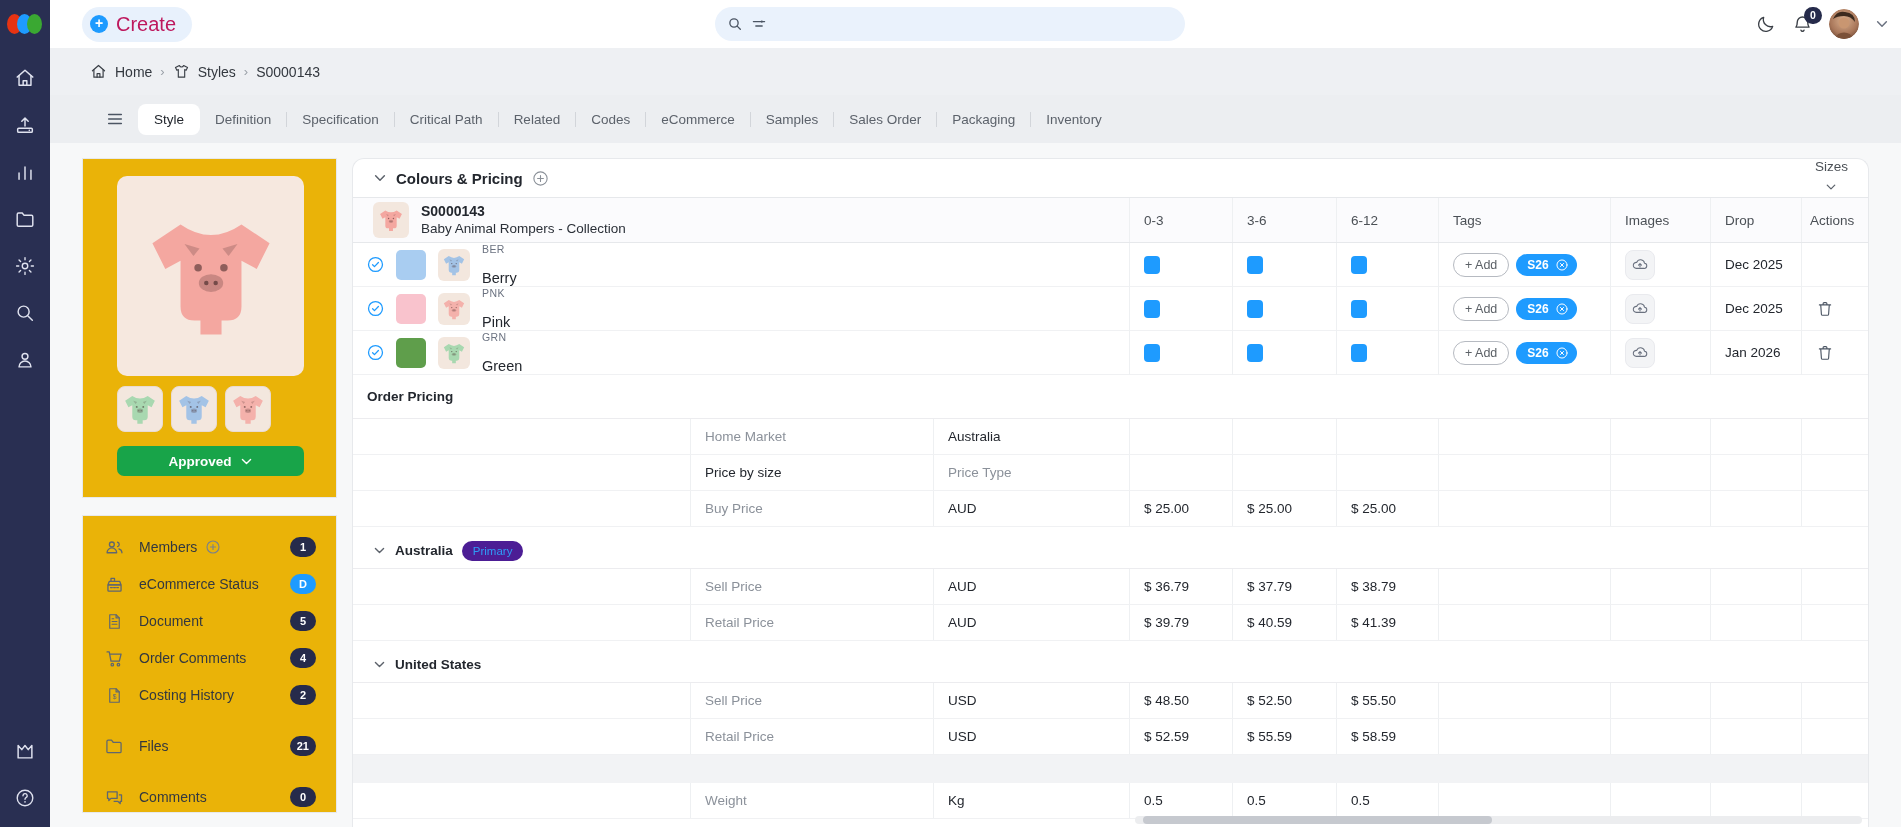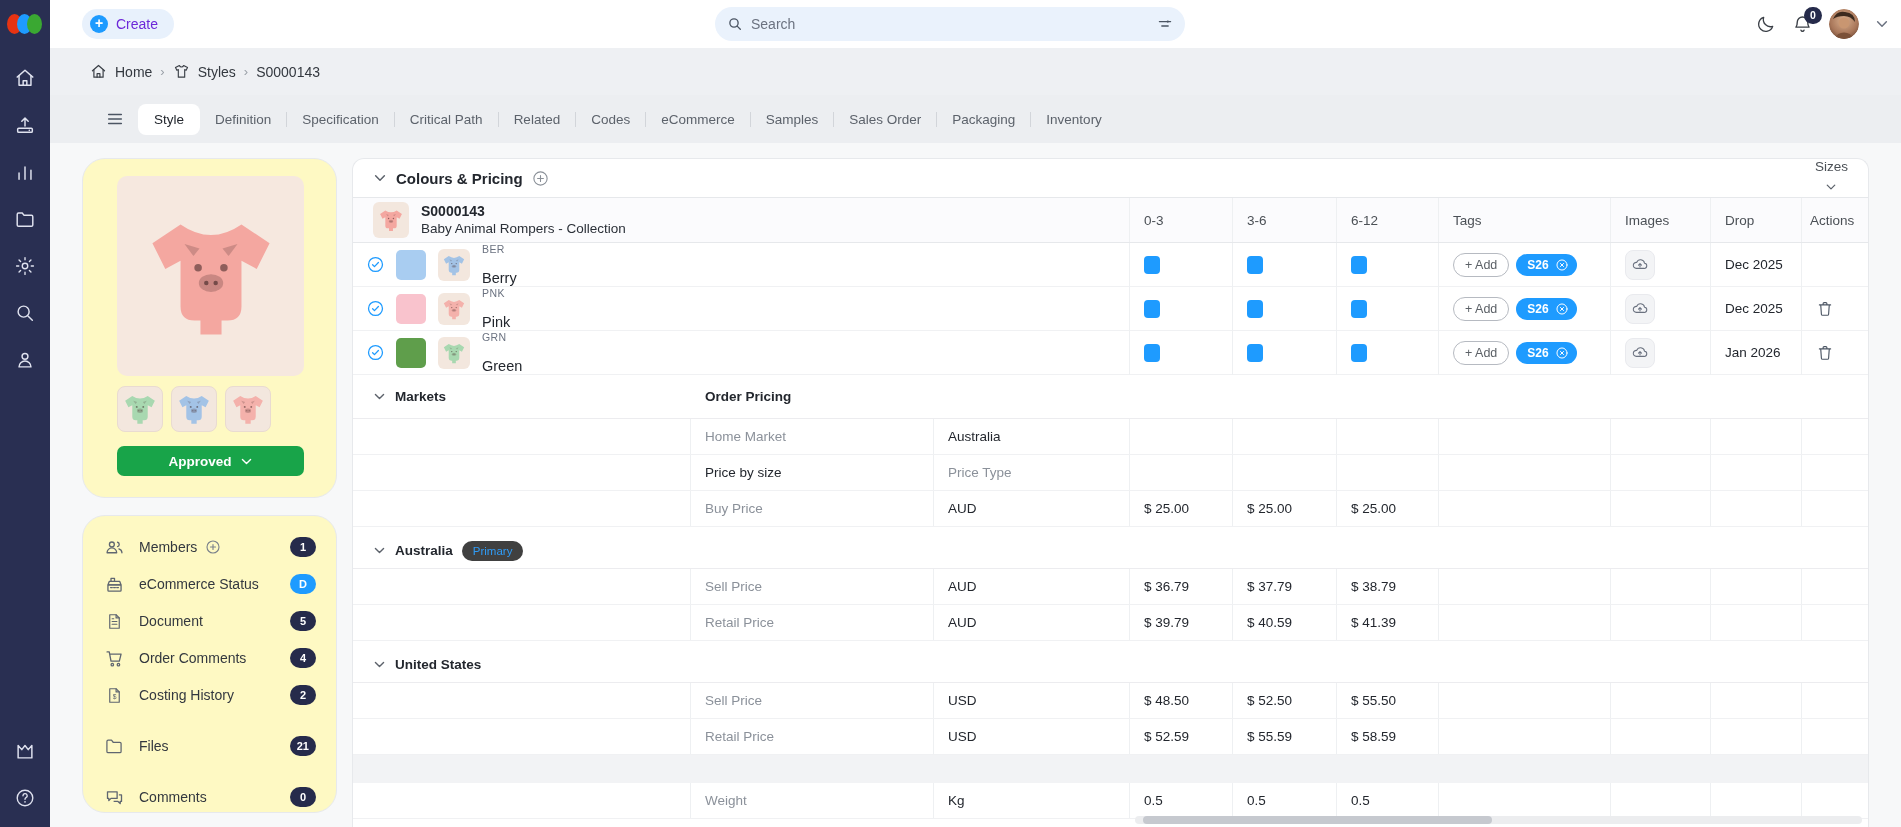--- a/index.html
+++ b/index.html
@@ -19,21 +19,21 @@
   .rail .logo i:nth-child(2){ left:10px; background:#1e9bff; }
   .rail .logo i:nth-child(3){ left:20px; background:#3aa832; }
   .rail .ric { width:50px; height:47px; display:flex; align-items:center; justify-content:center; color:#dfe2ef; cursor:pointer; }
   .rail .spacer { flex:1; }
 
   
   .page { margin-left:50px; height:827px; display:flex; flex-direction:column; }
   .topbar { height:48px; background:#fff; position:relative; display:flex; align-items:center; }
   .create-btn { margin-left:32px; display:flex; align-items:center; gap:8px; background:#e8f1fc; border-radius:18px; padding:6px 16px 6px 8px; cursor:pointer; }
   .create-btn .plus { width:18px; height:18px; border-radius:50%; background:var(--accent); color:#fff; font-size:14px; line-height:17px; text-align:center; font-weight:bold; }
-  .create-btn span.lbl { font-size:14px; color:#6d28d9; }
+  .create-btn span.lbl { font-size:20px; color:#be185d; }
   .searchbox { position:absolute; left:665px; top:7px; width:470px; height:34px; background:#eaf2fc; border-radius:17px; display:flex; align-items:center; padding:0 12px; gap:8px; }
   .searchbox input { flex:1; border:none; background:transparent; outline:none; font-size:14px; color:#3a3f46; font-family:inherit; }
   .searchbox input::placeholder { color:#6b7280; }
   .tb-right { position:absolute; right:12px; top:0; height:48px; display:flex; align-items:center; gap:16px; }
   .bell-wrap { position:relative; }
   .bell-badge { position:absolute; top:-7px; right:-9px; min-width:18px; height:17px; background:var(--navy); color:#fff; border-radius:9px; font-size:10.5px; font-weight:bold; display:flex; align-items:center; justify-content:center; padding:0 4px; }
   .avatar { width:30px; height:30px; border-radius:50%; overflow:hidden; }
 
   
   .crumbbar { height:47px; background:#eef0f3; display:flex; align-items:center; padding-left:40px; gap:8px; color:#33383f; font-size:14px; }
@@ -44,21 +44,21 @@
   .tabbar { height:48px; background:#eceef1; display:flex; align-items:center; padding-left:56px; }
   .hamb { color:#4b5563; margin-right:14px; cursor:pointer; }
   .tabs { display:flex; align-items:center; height:48px; }
   .tab { padding:8px 15px; color:#5c626b; font-size:13.5px; cursor:pointer; white-space:nowrap; }
   .tab.active { background:#fff; color:#23272e; border-radius:8px; padding:8px 16px; }
   .tsep { width:1px; height:15px; background:#d2d5da; }
 
   
   .content { flex:1; background:#f7f8f9; padding:15px 32px 0 32px; display:flex; gap:15px; overflow:hidden; }
   .leftcol { width:255px; flex:none; }
-  .card { background:#fef9c3; border:1px solid #e7e9ec; border-radius:23px; }
+  .card { background:#eab308; border:1px solid #e7e9ec; border-radius:0; }
   .imagecard { height:340px; padding:17px 34px; }
   .prodimg { width:187px; height:200px; border-radius:10px; background:#f6e8df; display:flex; align-items:center; justify-content:center; }
   .thumbrow { display:flex; gap:8px; margin:10px 0 14px; }
   .pthumb { width:46px; height:46px; border-radius:8px; background:#f3e7de; border:1px solid #e9dbd1; display:flex; align-items:center; justify-content:center; cursor:pointer; }
   .status-btn { width:187px; height:30px; background:var(--green); border:none; border-radius:7px; color:#fff; font-weight:bold; font-size:13.5px; display:flex; align-items:center; justify-content:center; gap:8px; cursor:pointer; font-family:inherit; }
   .listcard { margin-top:17px; padding:16px 20px; height:298px; }
   .lrow { display:flex; align-items:center; height:30px; margin-bottom:7px; cursor:pointer; }
   .lrow .lic { width:22px; color:#5f6670; margin-right:14px; display:flex; justify-content:center; }
   .lrow .llabel { font-size:14px; color:#33383f; display:flex; align-items:center; gap:8px; }
   .lrow .badge { margin-left:auto; min-width:26px; height:20px; border-radius:10px; background:var(--navy); color:#fff; font-size:11px; font-weight:bold; display:flex; align-items:center; justify-content:center; padding:0 7px; }
@@ -103,21 +103,21 @@
   .bandtitle { display:flex; align-items:center; gap:9px; font-size:13.5px; font-weight:bold; color:#23272e; padding-left:6px; }
   .op-title { font-weight:bold; font-size:13.5px; color:#23272e; }
 
   .prow { height:36px; border-bottom:1px solid #f0f1f3; }
   .prow .lbl { color:#8b919a; font-size:13.5px; }
   .prow .val, .prow .num { color:#23272e; font-size:13.5px; }
 
   .secspacer { height:6px; }
   .sechead { height:36px; display:flex; align-items:center; padding-left:20px; gap:9px; border-bottom:1px solid var(--line); }
   .sechead .nm { font-size:13.5px; font-weight:bold; color:#23272e; }
-  .primary-pill { background:#404040; color:#2f9bf5; border-radius:11px; font-size:11.5px; padding:4px 11px; }
+  .primary-pill { background:#4c1d95; color:#2f9bf5; border-radius:11px; font-size:11.5px; padding:4px 11px; }
   .grayband { height:28px; background:#f2f3f5; }
 
   .hscroll { position:absolute; left:782px; right:6px; bottom:3px; height:8px; background:#ecedef; border-radius:4px; cursor:pointer; }
   .hthumb { position:absolute; left:8px; width:48%; top:0; height:8px; background:#c6c9cf; border-radius:4px; }
 
   .twoLine { line-height:1.15; }
 </style>
 </head>
 <body>
 
@@ -214,21 +214,20 @@
   <header class="topbar">
     <div class="create-btn">
       <span class="plus">+</span>
       <span class="lbl">Create</span>
     </div>
     <div class="searchbox">
       <svg width="16" height="16" viewBox="0 0 24 24" fill="none" stroke="#4b5563" stroke-width="2" stroke-linecap="round">
           <circle cx="10.5" cy="10.5" r="6.2"></circle>
           <path d="M15.6 15.6L20 20"></path>
         </svg>
-      <input type="text" placeholder="Search" style="">
       <svg width="16" height="16" viewBox="0 0 20 20" fill="none" stroke="#4b5563" stroke-width="1.6" stroke-linecap="round">
           <path d="M3 7h14M6 12.5h8"></path>
           <circle cx="13.5" cy="7" r="1.4" fill="#4b5563" stroke="none"></circle>
         </svg>
     </div>
     <div class="tb-right">
       <svg width="20" height="20" viewBox="0 0 24 24" fill="none" stroke="#3a3f46" stroke-width="1.6" stroke-linejoin="round">
           <path d="M20 14.8A8.6 8.6 0 0 1 9.2 4a8.6 8.6 0 1 0 10.8 10.8z"></path>
         </svg>
       <span class="bell-wrap">
@@ -619,28 +618,20 @@
         <div class="cell dropcell">Jan 2026</div>
         <div class="cell">
             <svg class="trash" width="18" height="18" viewBox="0 0 24 24">
               <use href="#ic-trash"></use>
             </svg>
           </div>
       </div>
 
       <div class="grid bandrow">
         <div class="cell">
-          <span class="bandtitle">
-            <svg class="chev" width="13" height="13" viewBox="0 0 16 16" color="#5c626b">
-                <use href="#ic-chevd"></use>
-              </svg>
-            <span>Markets</span>
-          </span>
-        </div>
-        <div class="cell">
             <span class="op-title">Order Pricing</span>
           </div>
         <div class="cell" style="border-right:none"></div>
       </div>
 
       <div class="grid prow">
         <div class="cell"></div>
         <div class="cell lbl">Home Market</div>
         <div class="cell val">Australia</div>
         <div class="cell num"></div>

